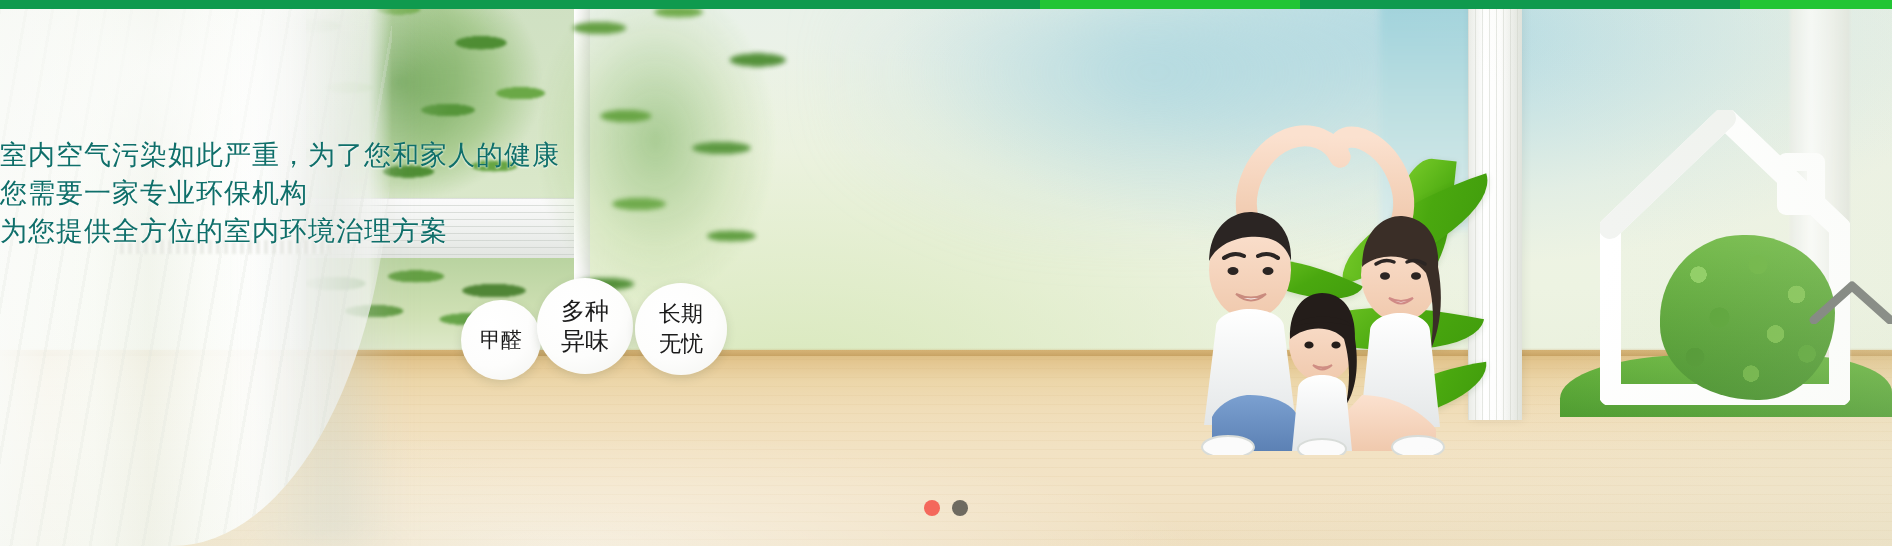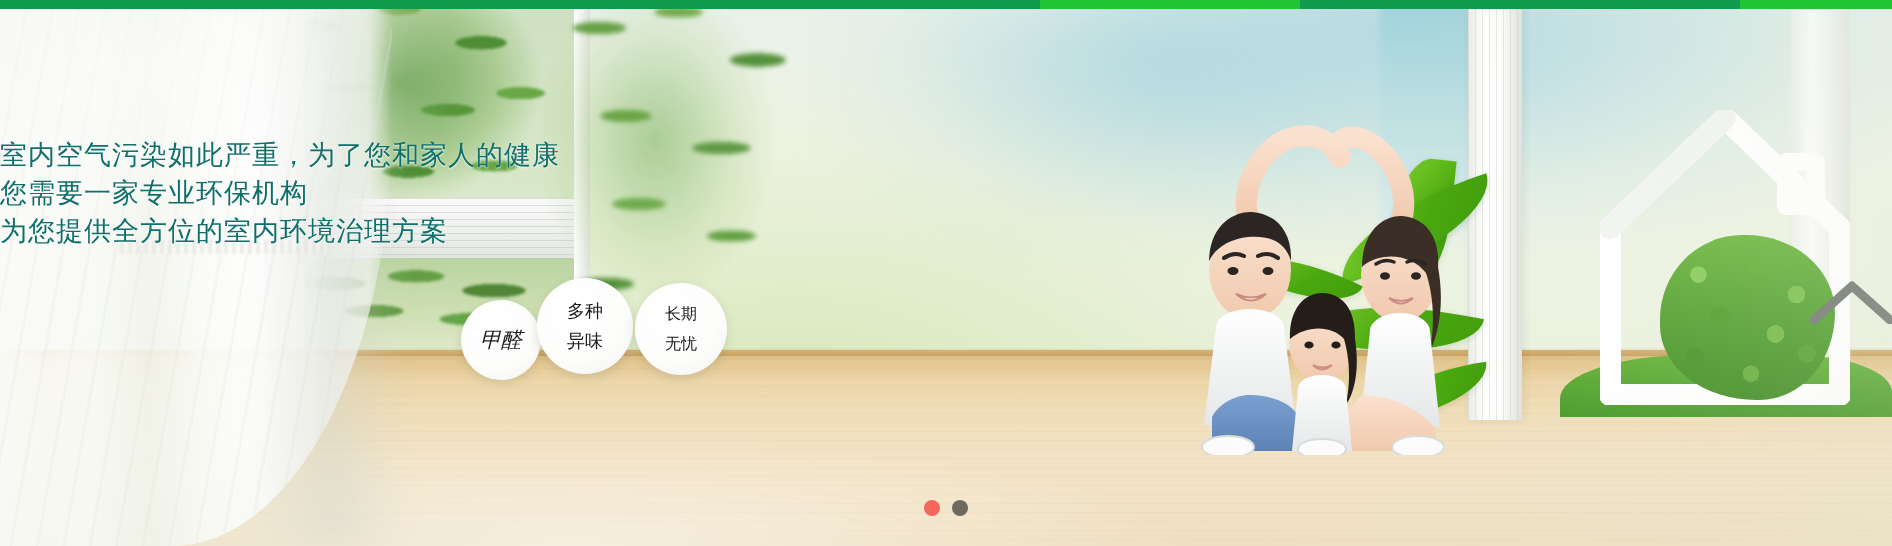--- a/index.html
+++ b/index.html
@@ -277,24 +277,24 @@
     border-radius:50%;
     background:radial-gradient(circle at 38% 32%, #ffffff 0%, #fdfdfc 55%, #f2f3f0 100%);
     box-shadow:0 3px 10px rgba(70,90,60,.16);
     display:flex;
     align-items:center;
     justify-content:center;
     text-align:center;
     color:#1b1b1b;
     font-weight:400;
   }
-  .c1 { width:80px; height:80px; font-size:21px; margin-top:28px;font-style:italic; }
+  .c1 { width:80px; height:80px; font-size:21px; margin-top:28px; }
   .c2 { width:88px; height:88px; font-size:21px; margin-left:-6px; margin-top:18px; }
-  .c3 { width:96px; height:96px; font-size:18px; margin-left:-4px; margin-top:0px; line-height:30px; }
-  .c4 { width:92px; height:92px; font-size:16px; margin-left:2px; margin-top:6px; line-height:30px; }
+  .c3 { width:96px; height:96px; font-size:24px; margin-left:-4px; margin-top:0px; line-height:30px; }
+  .c4 { width:92px; height:92px; font-size:22px; margin-left:2px; margin-top:6px; line-height:30px; }
   .circle span { display:block; }
 
   
   .dots {
     position:absolute; left:0; bottom:30px; width:1892px;
     display:flex; justify-content:center; align-items:center; gap:12px;
     z-index:50;
   }
   .dot { width:16px; height:16px; border-radius:50%; cursor:pointer; }
   .dot.active { background:#f4685c; }

